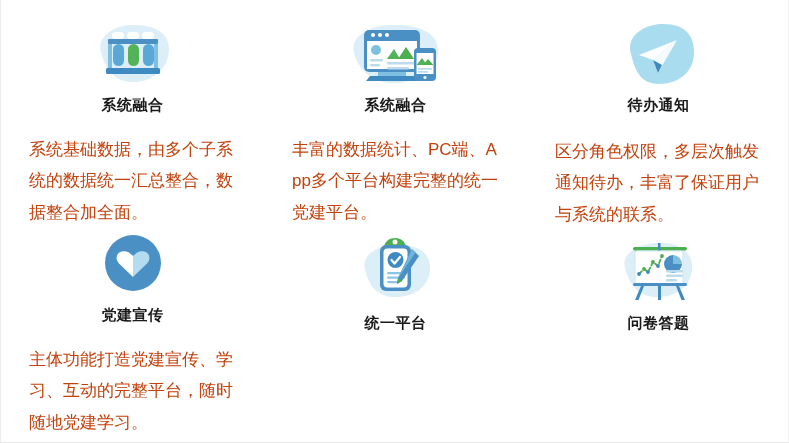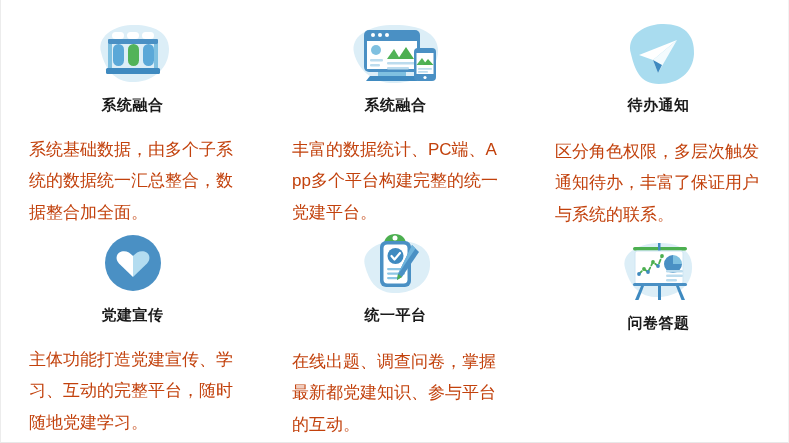--- a/index.html
+++ b/index.html
@@ -168,21 +168,20 @@
           <path d="M40.5 28 L43.5 31.5 L49 25" stroke="#ffffff" stroke-width="2.2" fill="none" stroke-linecap="round" stroke-linejoin="round"></path>
           <rect x="36" y="40" width="18" height="2.2" rx="1.1" fill="#8cc6e5"></rect>
           <rect x="36" y="44.5" width="18" height="2.2" rx="1.1" fill="#8cc6e5"></rect>
           <rect x="36" y="49" width="12" height="2.2" rx="1.1" fill="#8cc6e5"></rect>
           <path d="M61 17 L68 24 L51 49 L46 52 L47 46 Z" fill="#4a90c4"></path>
           <path d="M61 17 L64.5 20.5 L48 45 L47 46 Z" fill="#6fb4dc"></path>
           <path d="M47 46 L46 52 L51 49 Z" fill="#4caf50"></path>
         </svg>
       </div>
       <div class="feature-title">统一平台</div>
-      <div class="feature-desc">在线出题、调查问卷，掌握最新都党建知识、参与平台的互动。</div>
     </div>
 
     <div class="feature-cell row2">
       <div class="icon-wrap">
         <svg width="96" height="72" viewBox="0 0 96 72">
           <path d="M14 36 C10 22, 26 12, 46 11 C68 10, 82 19, 81 37 C80 55, 64 66, 44 65 C25 64, 18 50, 14 36 Z" fill="#dceef7"></path>
           <rect x="22" y="15" width="54" height="3.5" rx="1.7" fill="#4caf50"></rect>
           <rect x="47" y="11" width="2.5" height="8" fill="#3f8ac0"></rect>
           <rect x="24" y="19" width="48" height="33" rx="2" fill="#ffffff" stroke="#cfe6f3" stroke-width="1"></rect>
           <path d="M28 42 L33 37 L37 40 L42 30 L47 34 L51 24" stroke="#4caf50" stroke-width="1.8" fill="none" stroke-dasharray="4 2.5" stroke-linecap="round"></path>

